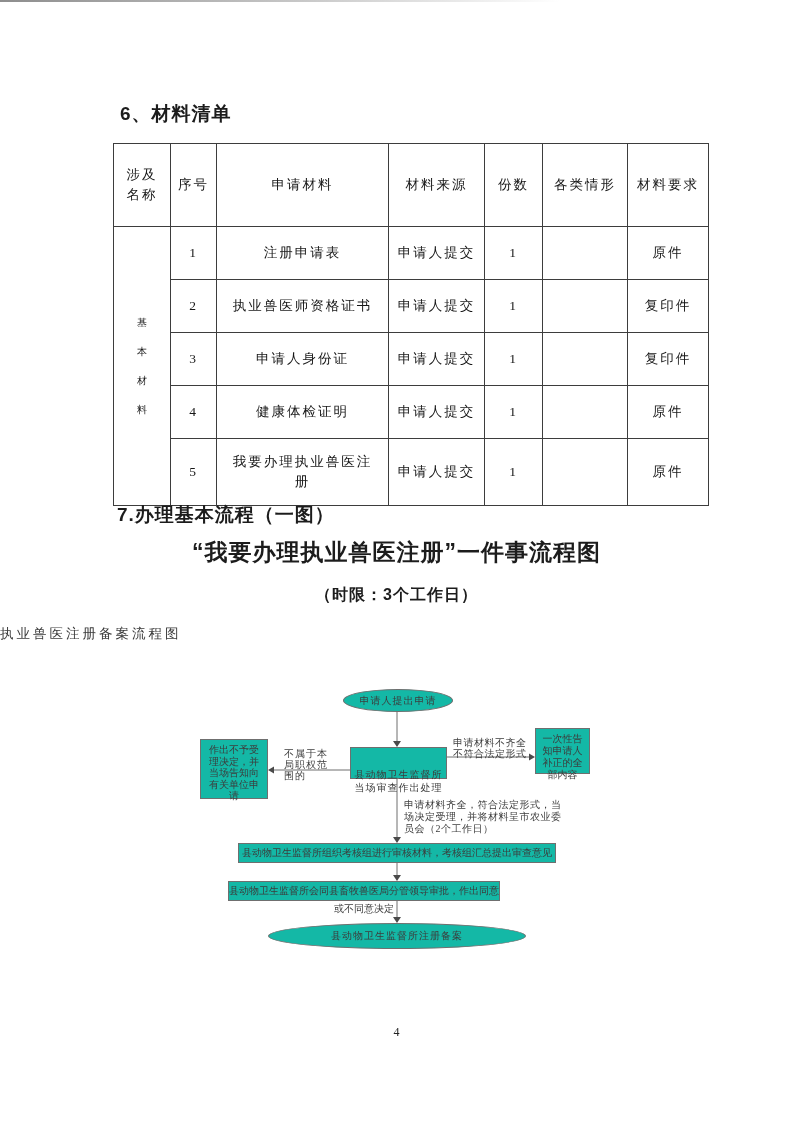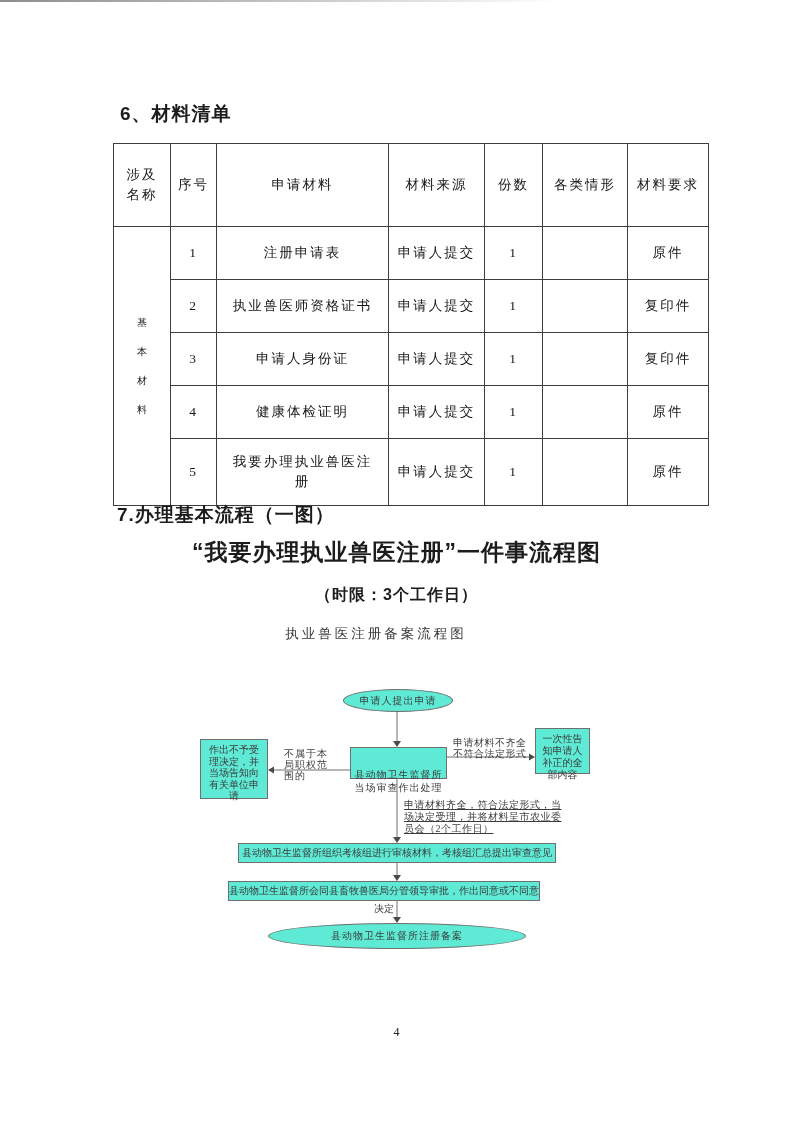--- a/index.html
+++ b/index.html
@@ -37,38 +37,38 @@
   .c5{width:58px;} .c6{width:85px;} .c7{width:81px;}
   th.hcell .inner2 { display:inline-block; width:34px; }
   td.mcol { padding:13px 15px; }
   td.groupcell { vertical-align:middle; }
   .vtext { display:inline-block; width:17px; line-height:29px; word-break:break-all;
            letter-spacing:0; font-size:10px; }
 
   
   .flow { position:absolute; left:0; top:618px; width:793px; height:350px;
           font-size:10px; color:#3c3c3c; }
-  .flow .node { position:absolute; border:1px solid #6f6f6f; background:#5eead4;
+  .flow .node { position:absolute; border:1px solid #6f6f6f; background:#14b8a6;
                 text-align:center; word-break:break-all; }
-  .fc-title { position:absolute; left:0; top:7px; width:752px; text-align:center;
+  .fc-title { position:absolute; left:0; top:7px; width:752px; text-align:left;
               font-size:13.5px; letter-spacing:3px; color:#3a3a3a; }
   .oval { border-radius:50% / 50%; }
   .n-start { left:343px; top:71px; width:110px; height:23px; line-height:21px; letter-spacing:1px; }
   .n-center { left:350px; top:129px; width:97px; height:32px; line-height:13px; padding-top:20px; letter-spacing:1px; }
   .n-left { left:200px; top:121px; width:68px; height:60px; line-height:11.5px;
             padding:4px 5px; text-align:left; }
   .n-right { left:535px; top:110px; width:55px; height:46px; line-height:12px;
              padding:4px 6px; text-align:left; }
   .n-review { left:238px; top:225px; width:318px; height:20px; line-height:18px; }
-  .n-approve { left:228px; top:263px; width:312px; height:20px; line-height:18px; }
+  .n-approve { left:228px; top:263px; width:272px; height:20px; line-height:18px; }
   .n-end { left:268px; top:305px; width:258px; height:26px; line-height:24px; letter-spacing:1px; }
   .lbl { position:absolute; word-break:break-all; line-height:11px; color:#3c3c3c; }
   .l-left { left:284px; top:130px; width:52px; letter-spacing:1px; }
   .l-right { left:453px; top:119px; width:76px; letter-spacing:0.5px; }
-  .l-accept { left:404px; top:181px; width:164px; line-height:12px; letter-spacing:0.5px;text-decoration:underline; }
+  .l-accept { left:404px; top:181px; width:164px; line-height:12px; letter-spacing:0.5px; }
   svg.wires { position:absolute; left:0; top:0; width:793px; height:350px; }
 
   .pageno { position:absolute; left:0; top:1025px; width:793px; text-align:center;
             font-size:12px; color:#222; }
 </style>
 </head>
 <body>
 
 <div class="page">
 

